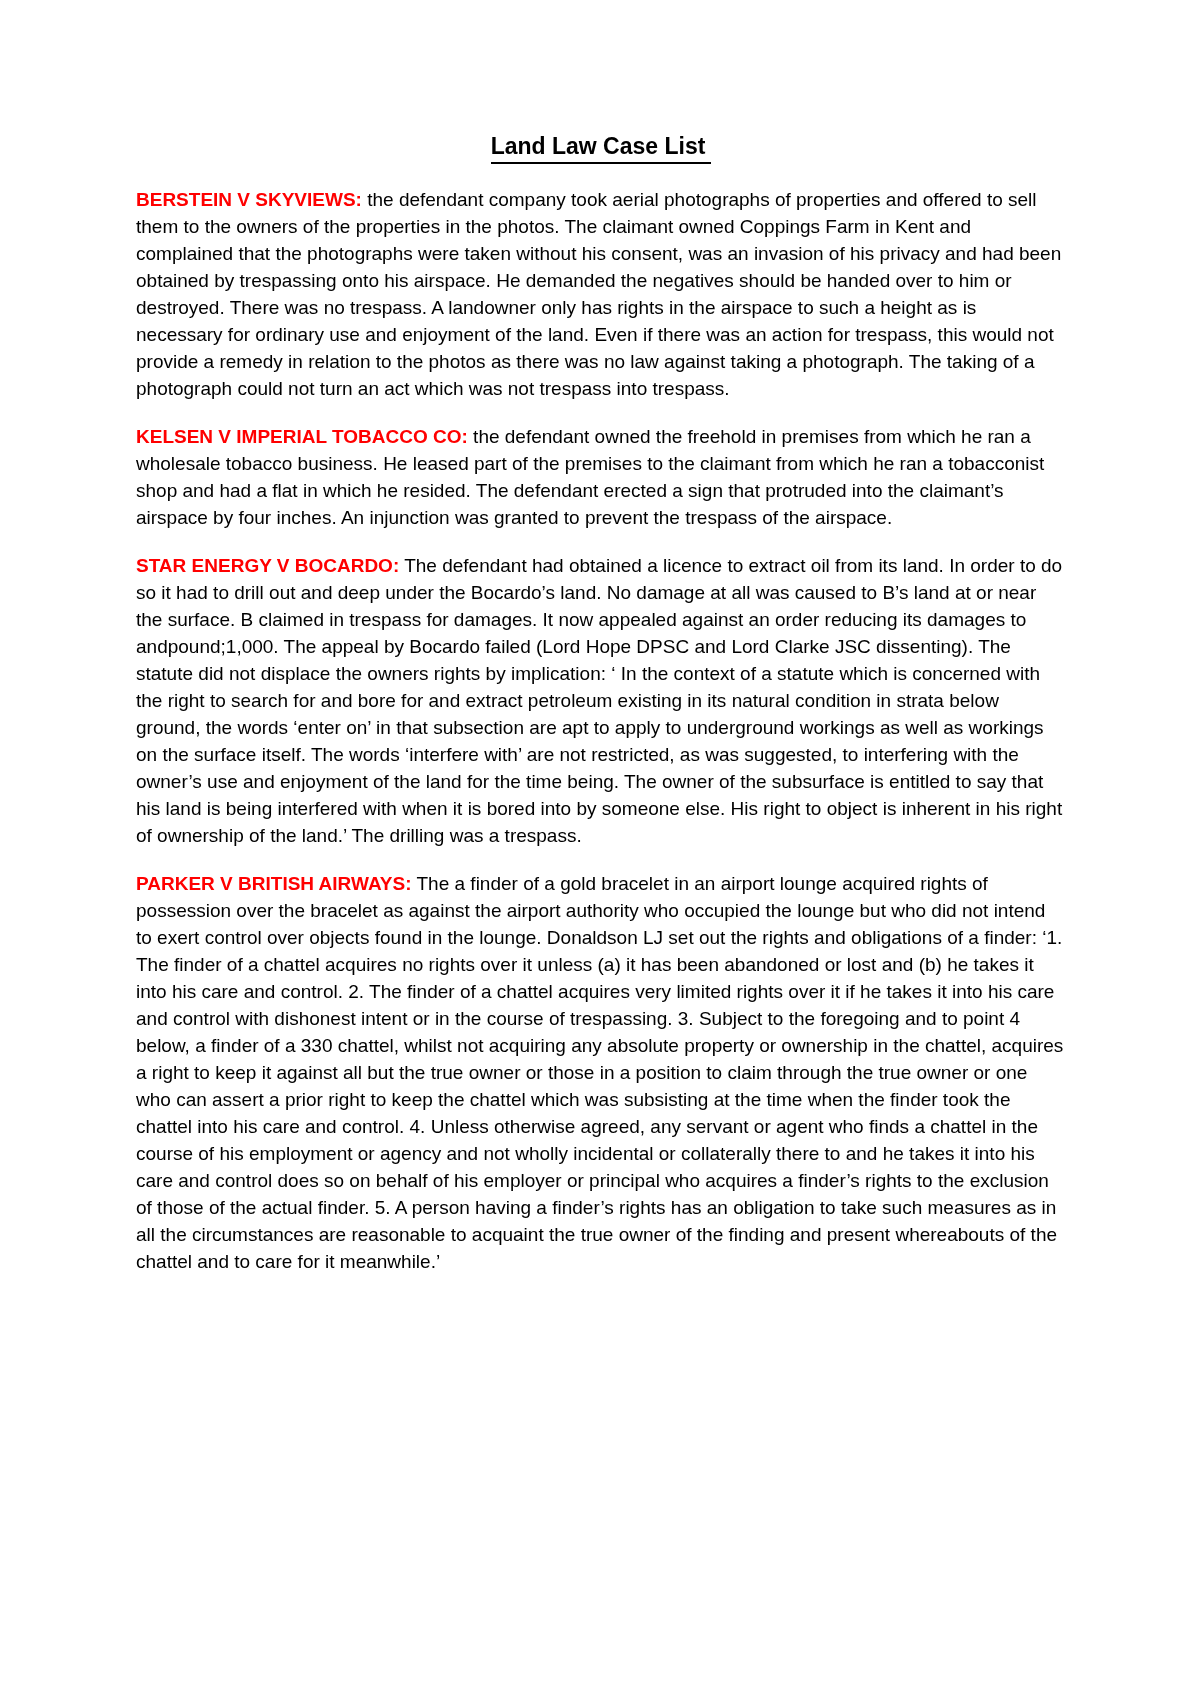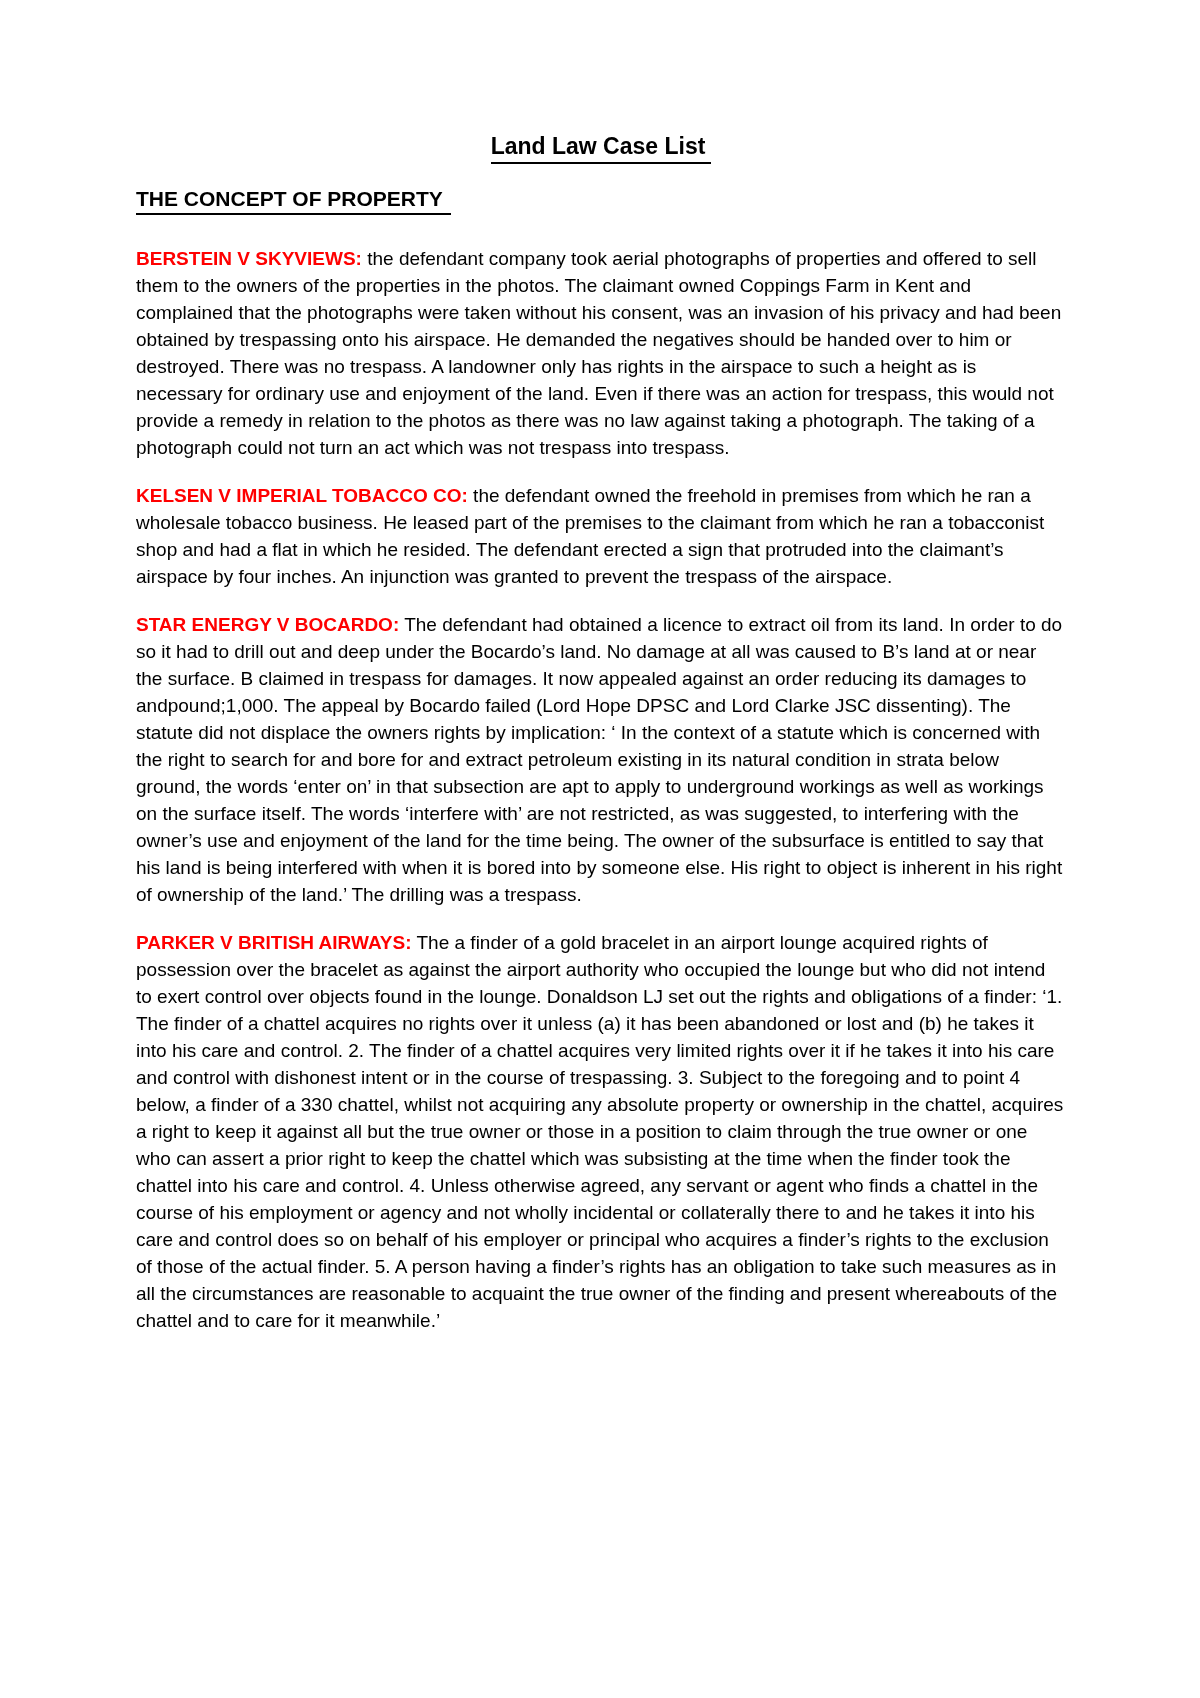--- a/index.html
+++ b/index.html
@@ -57,21 +57,20 @@
     color: #ff0000;
     text-align: right;
   }
 </style>
 </head>
 <body style="color: rgb(0, 0, 0); background: rgb(255, 255, 255);">
 
 <main class="page">
   <h1 class="doc-title"><span class="u">Land Law Case List</span></h1>
 
-  <h2 class="section-heading"><span class="u">THE CONCEPT OF PROPERTY</span></h2>
 
   <section class="case-list" id="case-list">
   <p class="case"><span class="case-name" style="color: rgb(255, 0, 0);">BERSTEIN V SKYVIEWS:</span> <span class="case-summary">the defendant company took aerial photographs of properties and offered to sell them to the owners of the properties in the photos. The claimant owned Coppings Farm in Kent and complained that the photographs were taken without his consent, was an invasion of his privacy and had been obtained by trespassing onto his airspace. He demanded the negatives should be handed over to him or destroyed. There was no trespass. A landowner only has rights in the airspace to such a height as is necessary for ordinary use and enjoyment of the land. Even if there was an action for trespass, this would not provide a remedy in relation to the photos as there was no law against taking a photograph. The taking of a photograph could not turn an act which was not trespass into trespass.</span></p>
 
   <p class="case"><span class="case-name" style="color: rgb(255, 0, 0);">KELSEN V IMPERIAL TOBACCO CO:</span> <span class="case-summary">the defendant owned the freehold in premises from which he ran a wholesale tobacco business. He leased part of the premises to the claimant from which he ran a tobacconist shop and had a flat in which he resided. The defendant erected a sign that protruded into the claimant’s airspace by four inches. An injunction was granted to prevent the trespass of the airspace.</span></p>
 
   <p class="case"><span class="case-name" style="color: rgb(255, 0, 0);">STAR ENERGY V BOCARDO:</span> <span class="case-summary">The defendant had obtained a licence to extract oil from its land. In order to do so it had to drill out and deep under the Bocardo’s land. No damage at all was caused to B’s land at or near the surface. B claimed in trespass for damages. It now appealed against an order reducing its damages to andpound;1,000. The appeal by Bocardo failed (Lord Hope DPSC and Lord Clarke JSC dissenting). The statute did not displace the owners rights by implication: ‘ In the context of a statute which is concerned with the right to search for and bore for and extract petroleum existing in its natural condition in strata below ground, the words ‘enter on’ in that subsection are apt to apply to underground workings as well as workings on the surface itself. The words ‘interfere with’ are not restricted, as was suggested, to interfering with the owner’s use and enjoyment of the land for the time being. The owner of the subsurface is entitled to say that his land is being interfered with when it is bored into by someone else. His right to object is inherent in his right of ownership of the land.’ The drilling was a trespass.</span></p>
 
   <p class="case"><span class="case-name" style="color: rgb(255, 0, 0);">PARKER V BRITISH AIRWAYS:</span> <span class="case-summary">The a finder of a gold bracelet in an airport lounge acquired rights of possession over the bracelet as against the airport authority who occupied the lounge but who did not intend to exert control over objects found in the lounge. Donaldson LJ set out the rights and obligations of a finder: ‘1. The finder of a chattel acquires no rights over it unless (a) it has been abandoned or lost and (b) he takes it into his care and control. 2. The finder of a chattel acquires very limited rights over it if he takes it into his care and control with dishonest intent or in the course of trespassing. 3. Subject to the foregoing and to point 4 below, a finder of a 330 chattel, whilst not acquiring any absolute property or ownership in the chattel, acquires a right to keep it against all but the true owner or those in a position to claim through the true owner or one who can assert a prior right to keep the chattel which was subsisting at the time when the finder took the chattel into his care and control. 4. Unless otherwise agreed, any servant or agent who finds a chattel in the course of his employment or agency and not wholly incidental or collaterally there to and he takes it into his care and control does so on behalf of his employer or principal who acquires a finder’s rights to the exclusion of those of the actual finder. 5. A person having a finder’s rights has an obligation to take such measures as in all the circumstances are reasonable to acquaint the true owner of the finding and present whereabouts of the chattel and to care for it meanwhile.’</span></p>
 </section>

